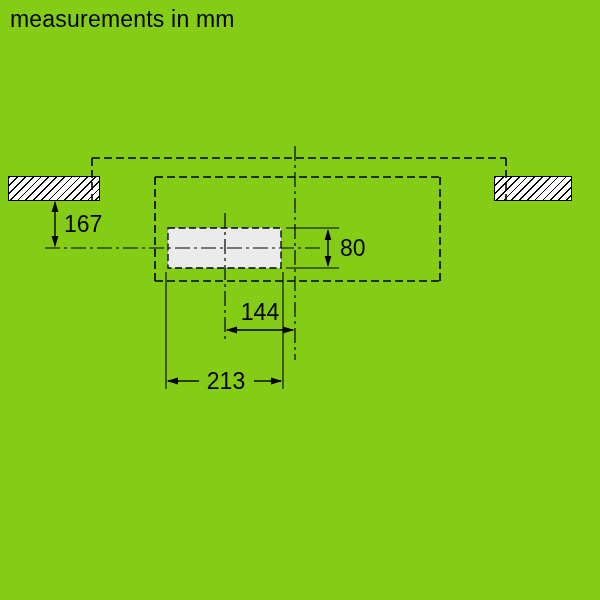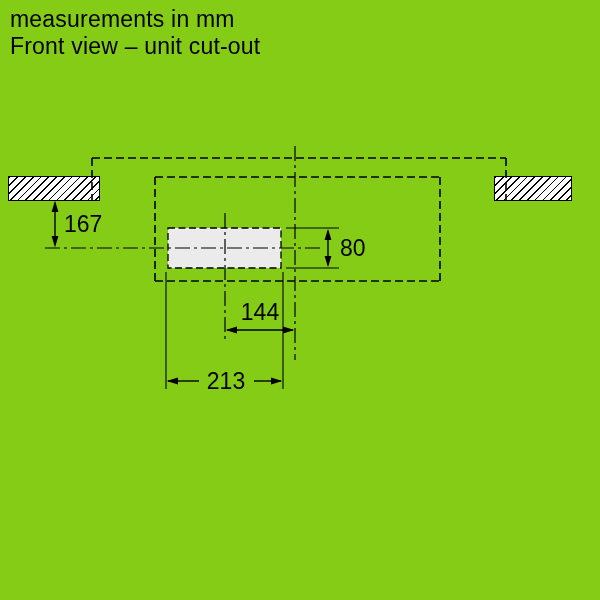--- a/index.html
+++ b/index.html
@@ -55,21 +55,20 @@
   .extline    { stroke: #000; stroke-width: 1.1; fill: none; }
   .arrow      { fill: #000; stroke: none; }
 </style>
 </head>
 <body>
 
 <div id="stage">
 
   <div class="title-block">
     <div>measurements in mm</div>
-    <div>Front view – unit cut-out</div>
   </div>
 
   <div id="hatch-left" class="hatch-bar"></div>
   <div id="hatch-right" class="hatch-bar"></div>
 
   <svg class="diagram" width="600" height="600" viewBox="0 0 600 600">
 
     <rect x="168" y="228" width="113" height="40" fill="#ebebeb" stroke="#000" stroke-width="1.3" stroke-dasharray="7 3.5"></rect>
 
     <g>

